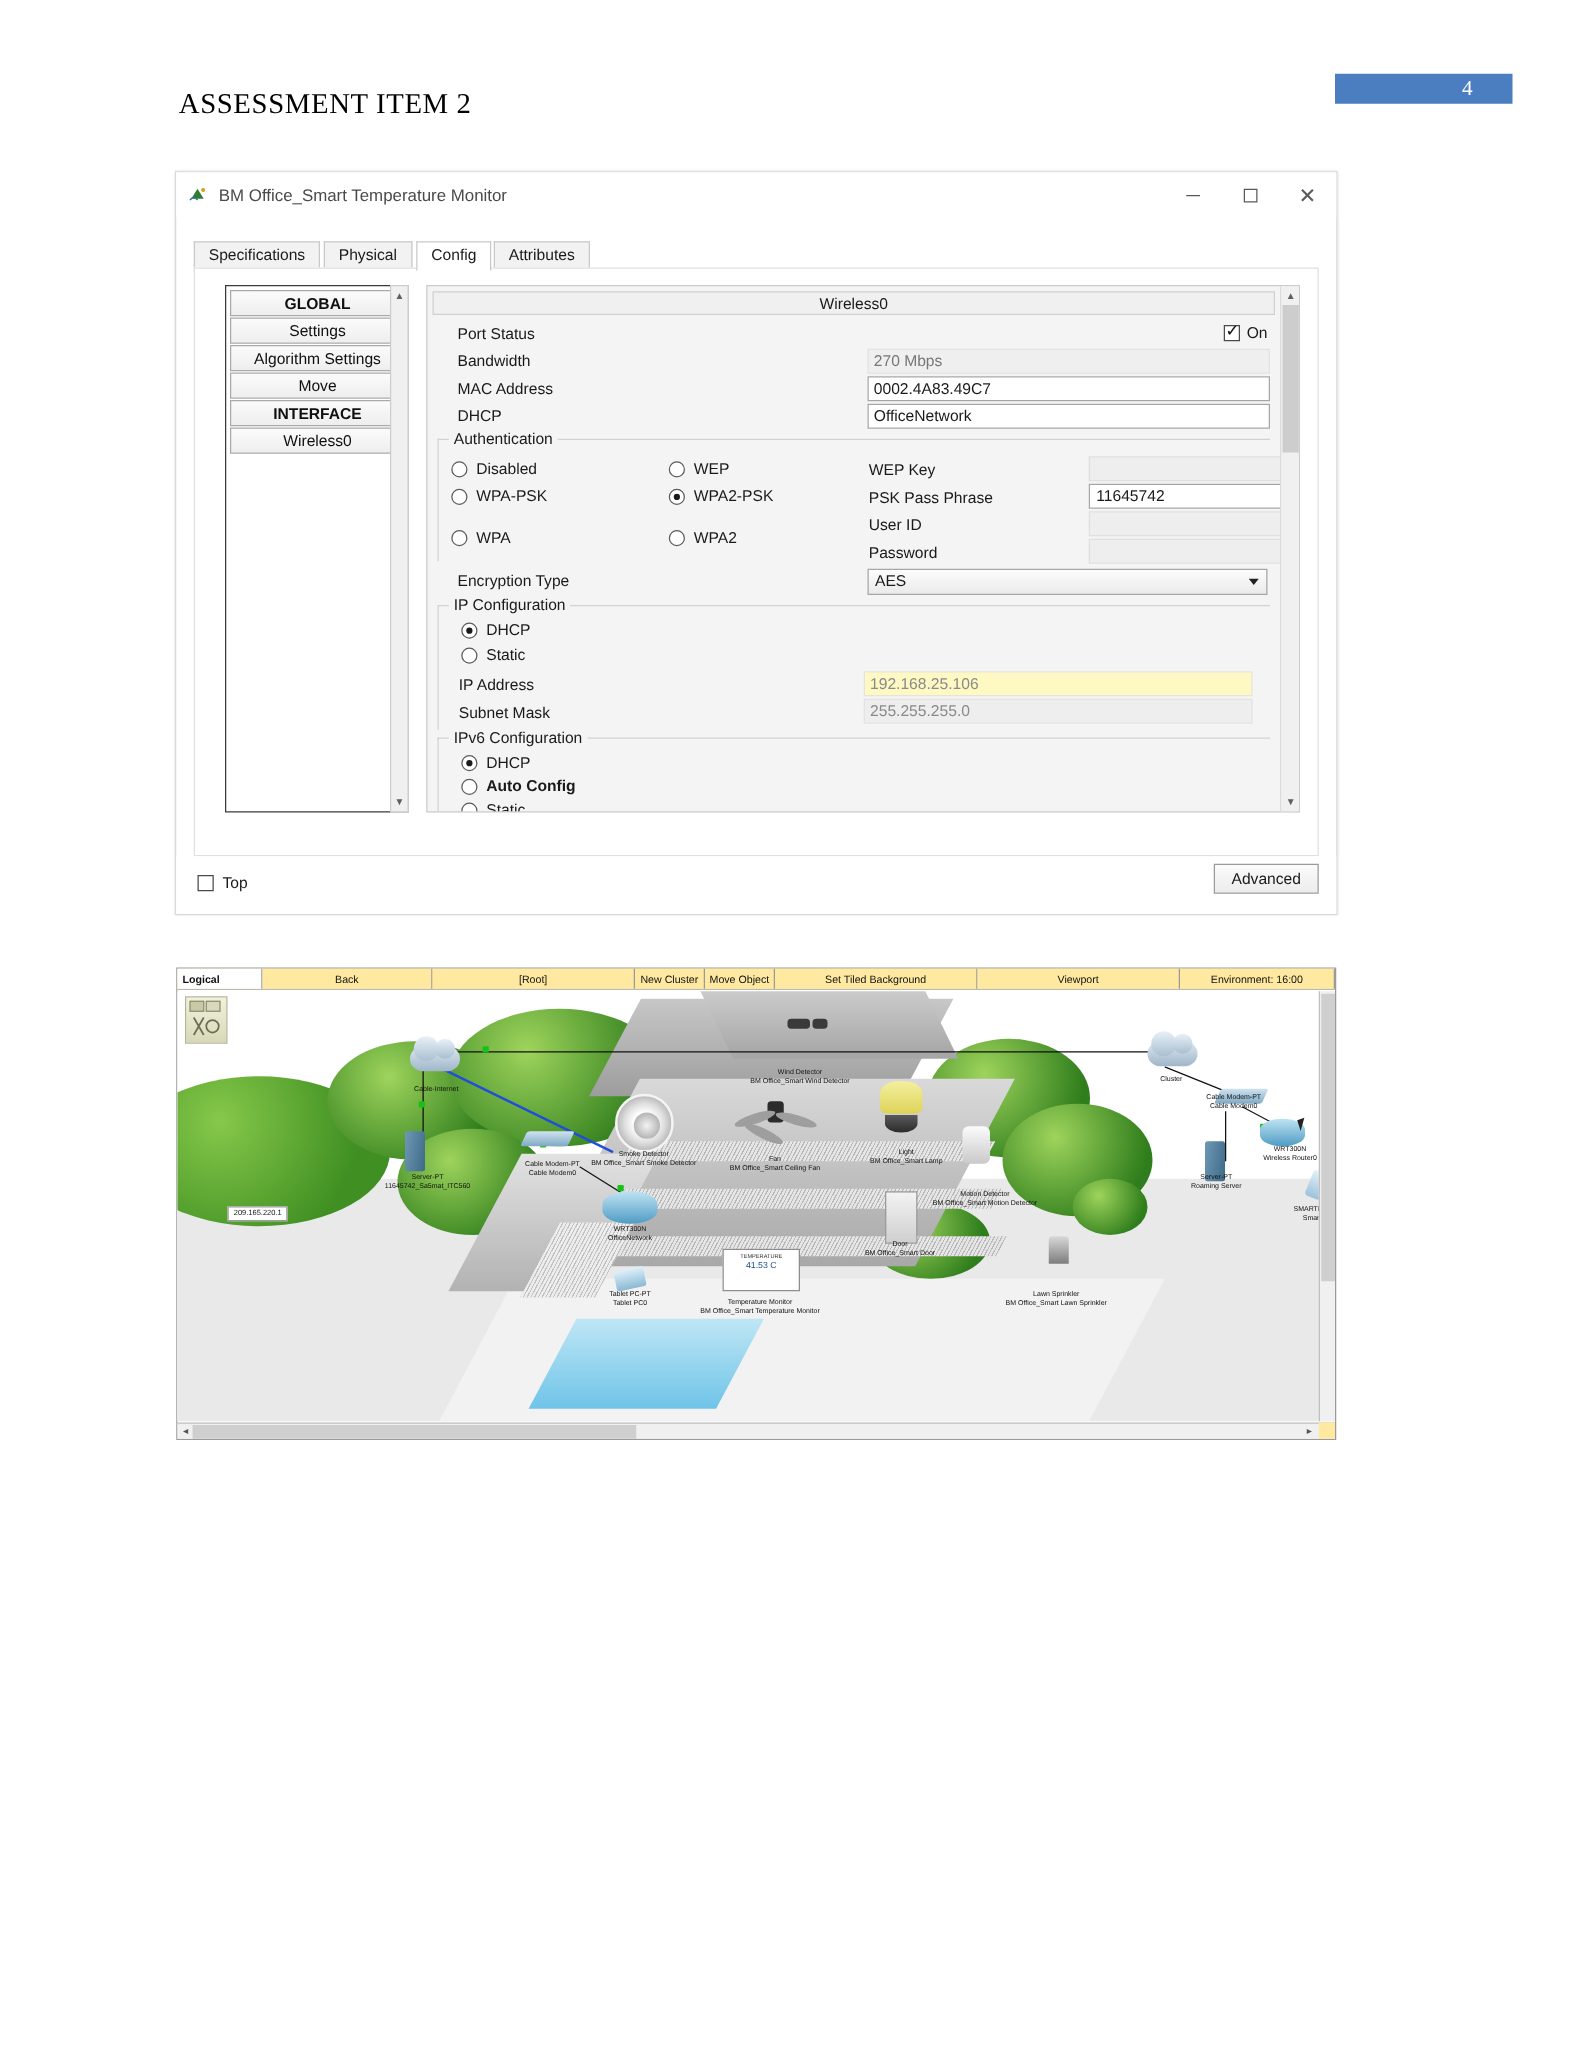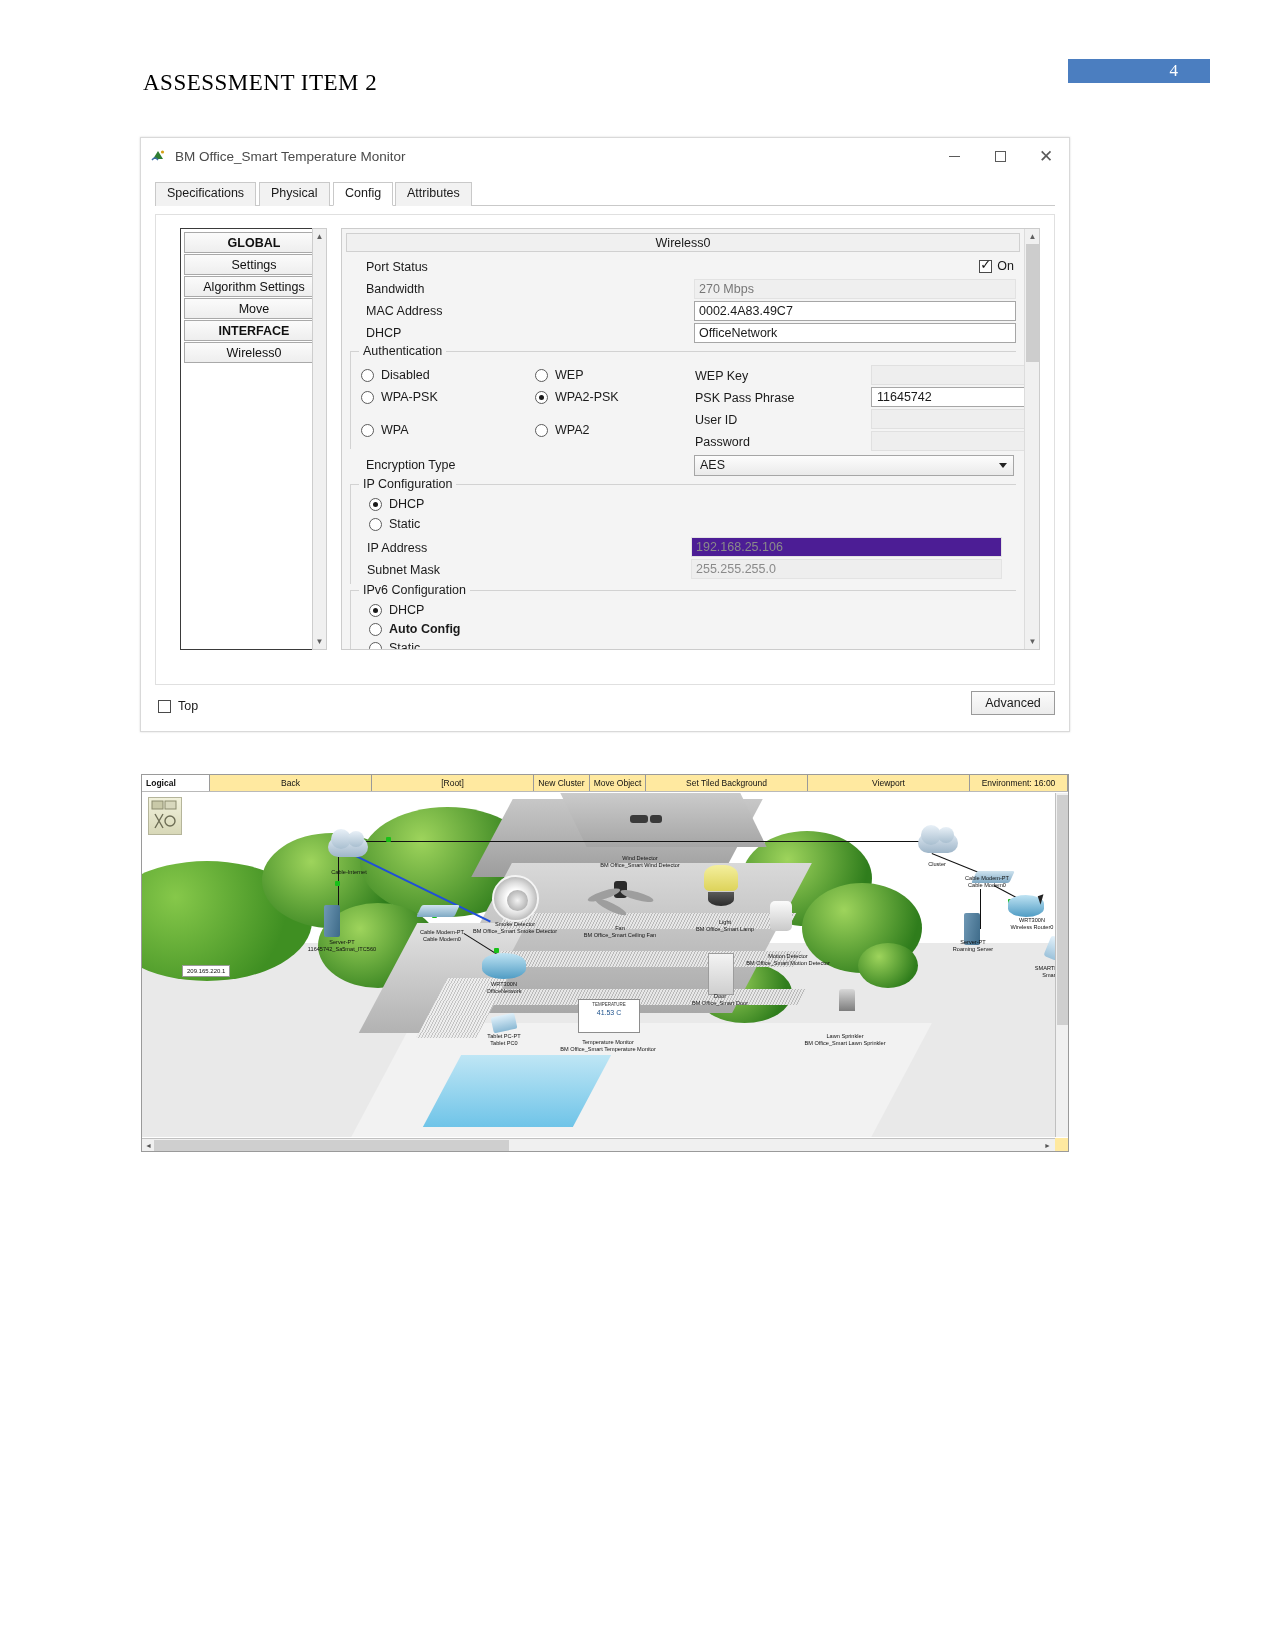--- a/index.html
+++ b/index.html
@@ -50,21 +50,21 @@
   .tb-btn{
     width:46px; height:36px; display:flex; align-items:center; justify-content:center;
     color:#5a5a5a; font-size:14px;
   }
   .tb-btn.min span{ display:block; width:11px; height:1px; background:#5a5a5a; }
   .tb-btn.max span{ display:block; width:11px; height:11px; border:1px solid #5a5a5a; }
   .tb-btn.close{ font-size:17px; font-weight:300; }
 
   
   .tabstrip{
-    position:relative; height:24px; margin-left:14px; margin-top:8px;
+    position:relative; height:24px; margin-left:14px; margin-top:19px;
     border-bottom:1px solid #c9c9c9; width:calc(100% - 28px);text-align:right;
   }
   .tab{
     position:absolute; top:0; height:24px;
     padding:3px 11px 0 11px;
     font-size:12.5px; color:#1a1a1a;
     border:1px solid #c9c9c9; border-bottom:none;
     background:#f2f2f2;
   }
   .tab.active{ background:#ffffff; border-bottom:1px solid #ffffff; z-index:3; }
@@ -233,21 +233,21 @@
     border-bottom:1px solid #b9b9b9; display:flex; align-items:stretch;
     font-size:8.5px; color:#111;
   }
   .pt-toolbar .cell{
     border-right:1px solid #9a9a9a;
     display:flex; align-items:center; justify-content:center;
     background:#ffe9a0;
   }
   .pt-toolbar .cell.lbl-left{ justify-content:flex-start; padding-left:4px; background:#ffffff; font-weight:bold; }
   .c-logical{ width:68px; }
-  .c-back{ width:162px; }
+  .c-back{ width:136px; }
   .c-root{ width:162px; }
   .c-newcluster{ width:56px; }
   .c-moveobj{ width:56px; }
   .c-tiled{ width:162px; }
   .c-viewport{ width:162px; }
   .c-env{ flex:1; }
 
   .pt-canvas{
     position:absolute; left:0; top:18px; right:0; bottom:14px;
     overflow:hidden; background:#ffffff;
@@ -537,21 +537,21 @@
           <div class="cap">IP Configuration</div>
           <div class="radio" style="left:18px; top:12px;">
             <div class="rb on"></div>
             <span>DHCP</span>
           </div>
           <div class="radio" style="left:18px; top:32px;">
             <div class="rb"></div>
             <span>Static</span>
           </div>
           <div class="keyrow" style="left:16px; top:56px;">IP Address</div>
-          <div class="fld flat" style="left:340px; right:14px; top:52px; background:#4c1d95; border:1px solid #e3e3e3;">192.168.25.106</div>
+          <div class="fld flat" style="left:340px; right:14px; top:52px; background:#fef9c3; border:1px solid #e3e3e3;">192.168.25.106</div>
           <div class="keyrow" style="left:16px; top:78px;">Subnet Mask</div>
           <div class="fld flat" style="left:340px; right:14px; top:74px; background:#eeeeee; border:1px solid #e3e3e3;">255.255.255.0</div>
         </div>
 
         <div class="group ipv6">
           <div class="cap">IPv6 Configuration</div>
           <div class="radio" style="left:18px; top:12px;">
             <div class="rb on"></div>
             <span>DHCP</span>
           </div>

